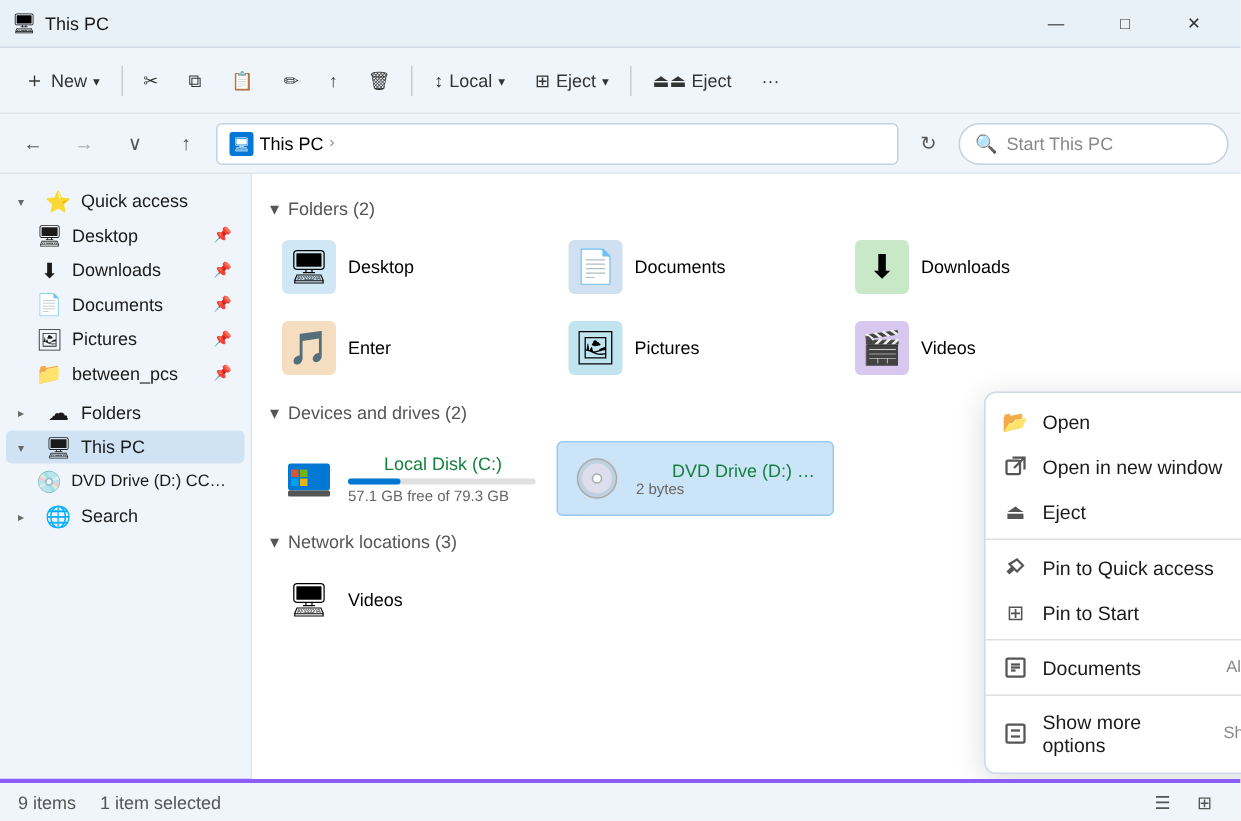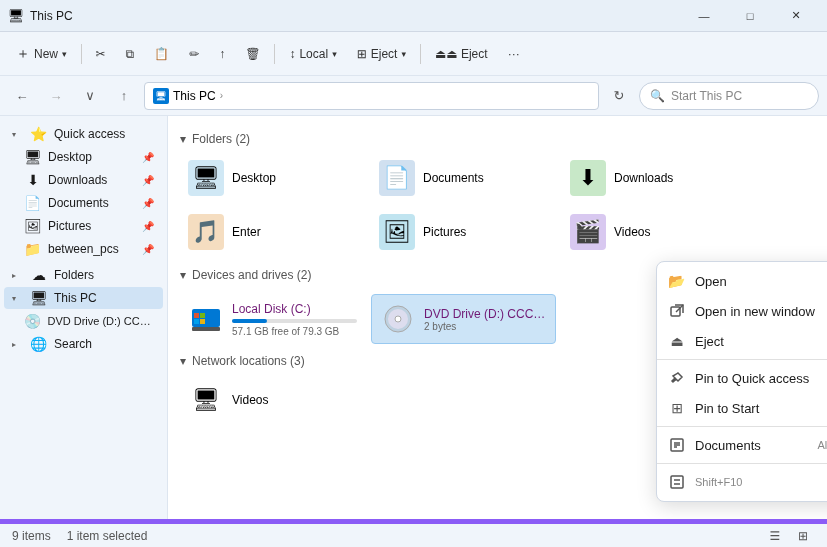--- a/index.html
+++ b/index.html
@@ -203,21 +203,21 @@
       border-radius: 4px;
       cursor: pointer;
       font-size: 12px;
     }
     .drive-icon {
       width: 36px; height: 36px;
       display: flex; align-items: center; justify-content: center;
       font-size: 22px; flex-shrink: 0;
     }
     .drive-info { flex: 1; min-width: 0; }
-    .drive-name { font-size: 12px; color: #701a75; white-space: nowrap; overflow: hidden; text-overflow: ellipsis; }
+    .drive-name { font-size: 12px; color: #15803d; white-space: nowrap; overflow: hidden; text-overflow: ellipsis; margin-left: 24px; }
     .drive-bar { height: 4px; background: #e0e0e0; border-radius: 2px; margin: 3px 0; }
     .drive-bar-fill { height: 100%; background: #0078d4; border-radius: 2px; }
     .drive-size { font-size: 10px; color: #666; }
 
     .network-section { margin-bottom: 8px; }
     .network-item {
       display: flex; align-items: center; gap: 8px;
       padding: 6px 8px; border-radius: 4px; cursor: pointer; font-size: 12px;
     }
 
@@ -245,21 +245,21 @@
     }
     .ctx-icon { width: 16px; height: 16px; display: flex; align-items: center; justify-content: center; font-size: 14px; color: #555; flex-shrink: 0; }
     .ctx-label { flex: 1; }
     .ctx-shortcut { font-size: 11px; color: #888; }
     .ctx-separator { height: 1px; background: #e0e0e0; margin: 3px 0; }
 
     
     .status-bar {
       height: 28px;
       background: #f0f5fb;
-      border-top: 5px solid #8b5cf6;
+      border-top: 3px solid #8b5cf6;
       display: flex;
       align-items: center;
       padding: 0 12px;
       font-size: 12px;
       color: #555;
       gap: 16px;
     }
     .status-right { margin-left: auto; display: flex; gap: 4px; }
     .view-btn {
       width: 24px; height: 24px;
@@ -543,20 +543,21 @@
       </div>
       <div class="ctx-separator"></div>
       <div class="ctx-item">
         <span class="ctx-icon">
           <svg width="14" height="14" viewBox="0 0 14 14" fill="none" stroke="#555" stroke-width="1.5">
             <rect x="1" y="1" width="12" height="12" rx="1"></rect>
             <line x1="4" y1="5" x2="10" y2="5"></line>
             <line x1="4" y1="9" x2="10" y2="9"></line>
           </svg>
         </span>
+        <span class="ctx-label">Show more options</span>
         <span class="ctx-shortcut">Shift+F10</span>
       </div>
     </div>
 
   </div>
 </div>
 
 <div class="status-bar">
   <span>9 items</span>
   <span>1 item selected</span>

